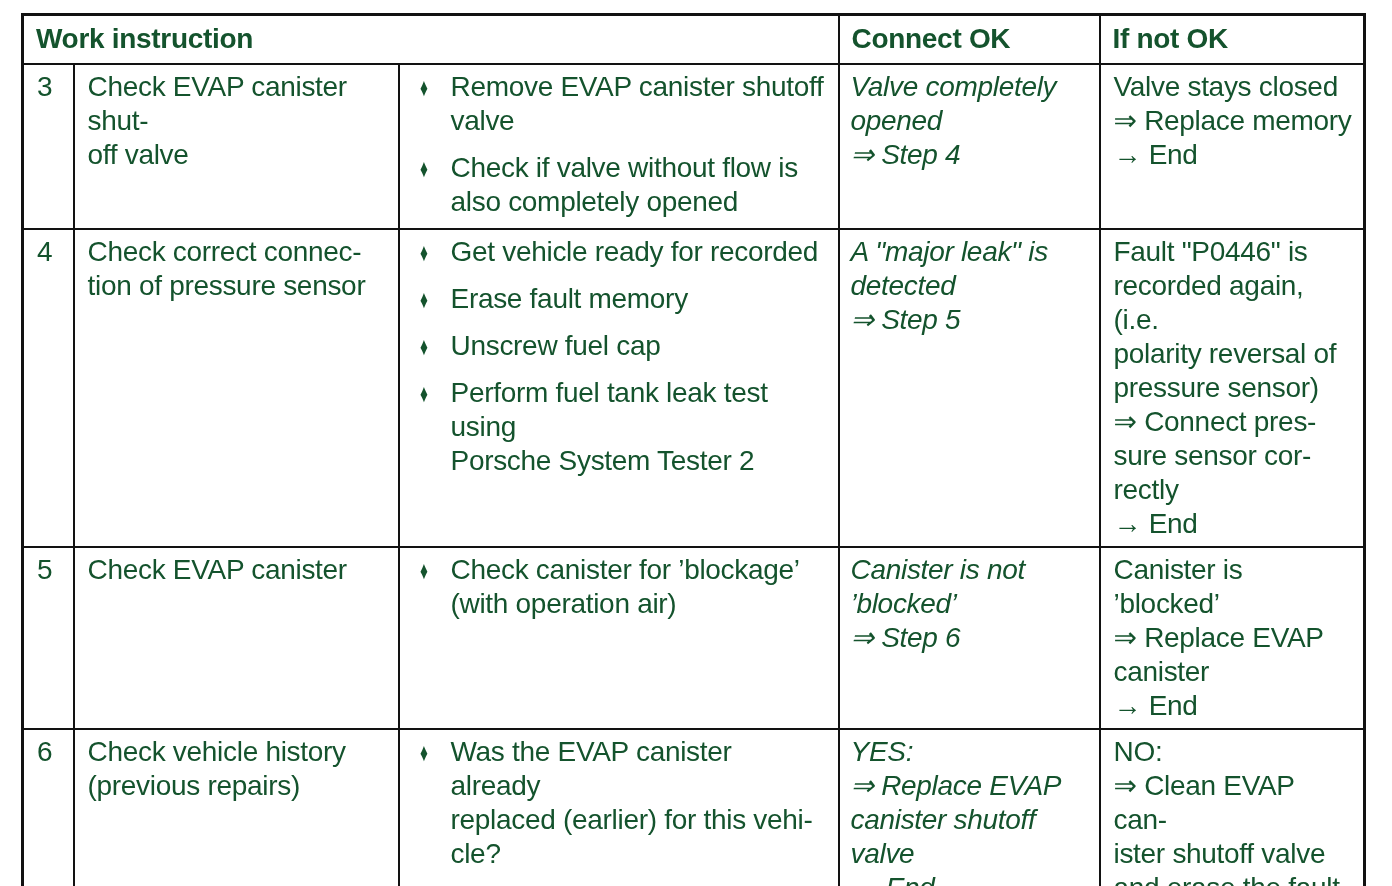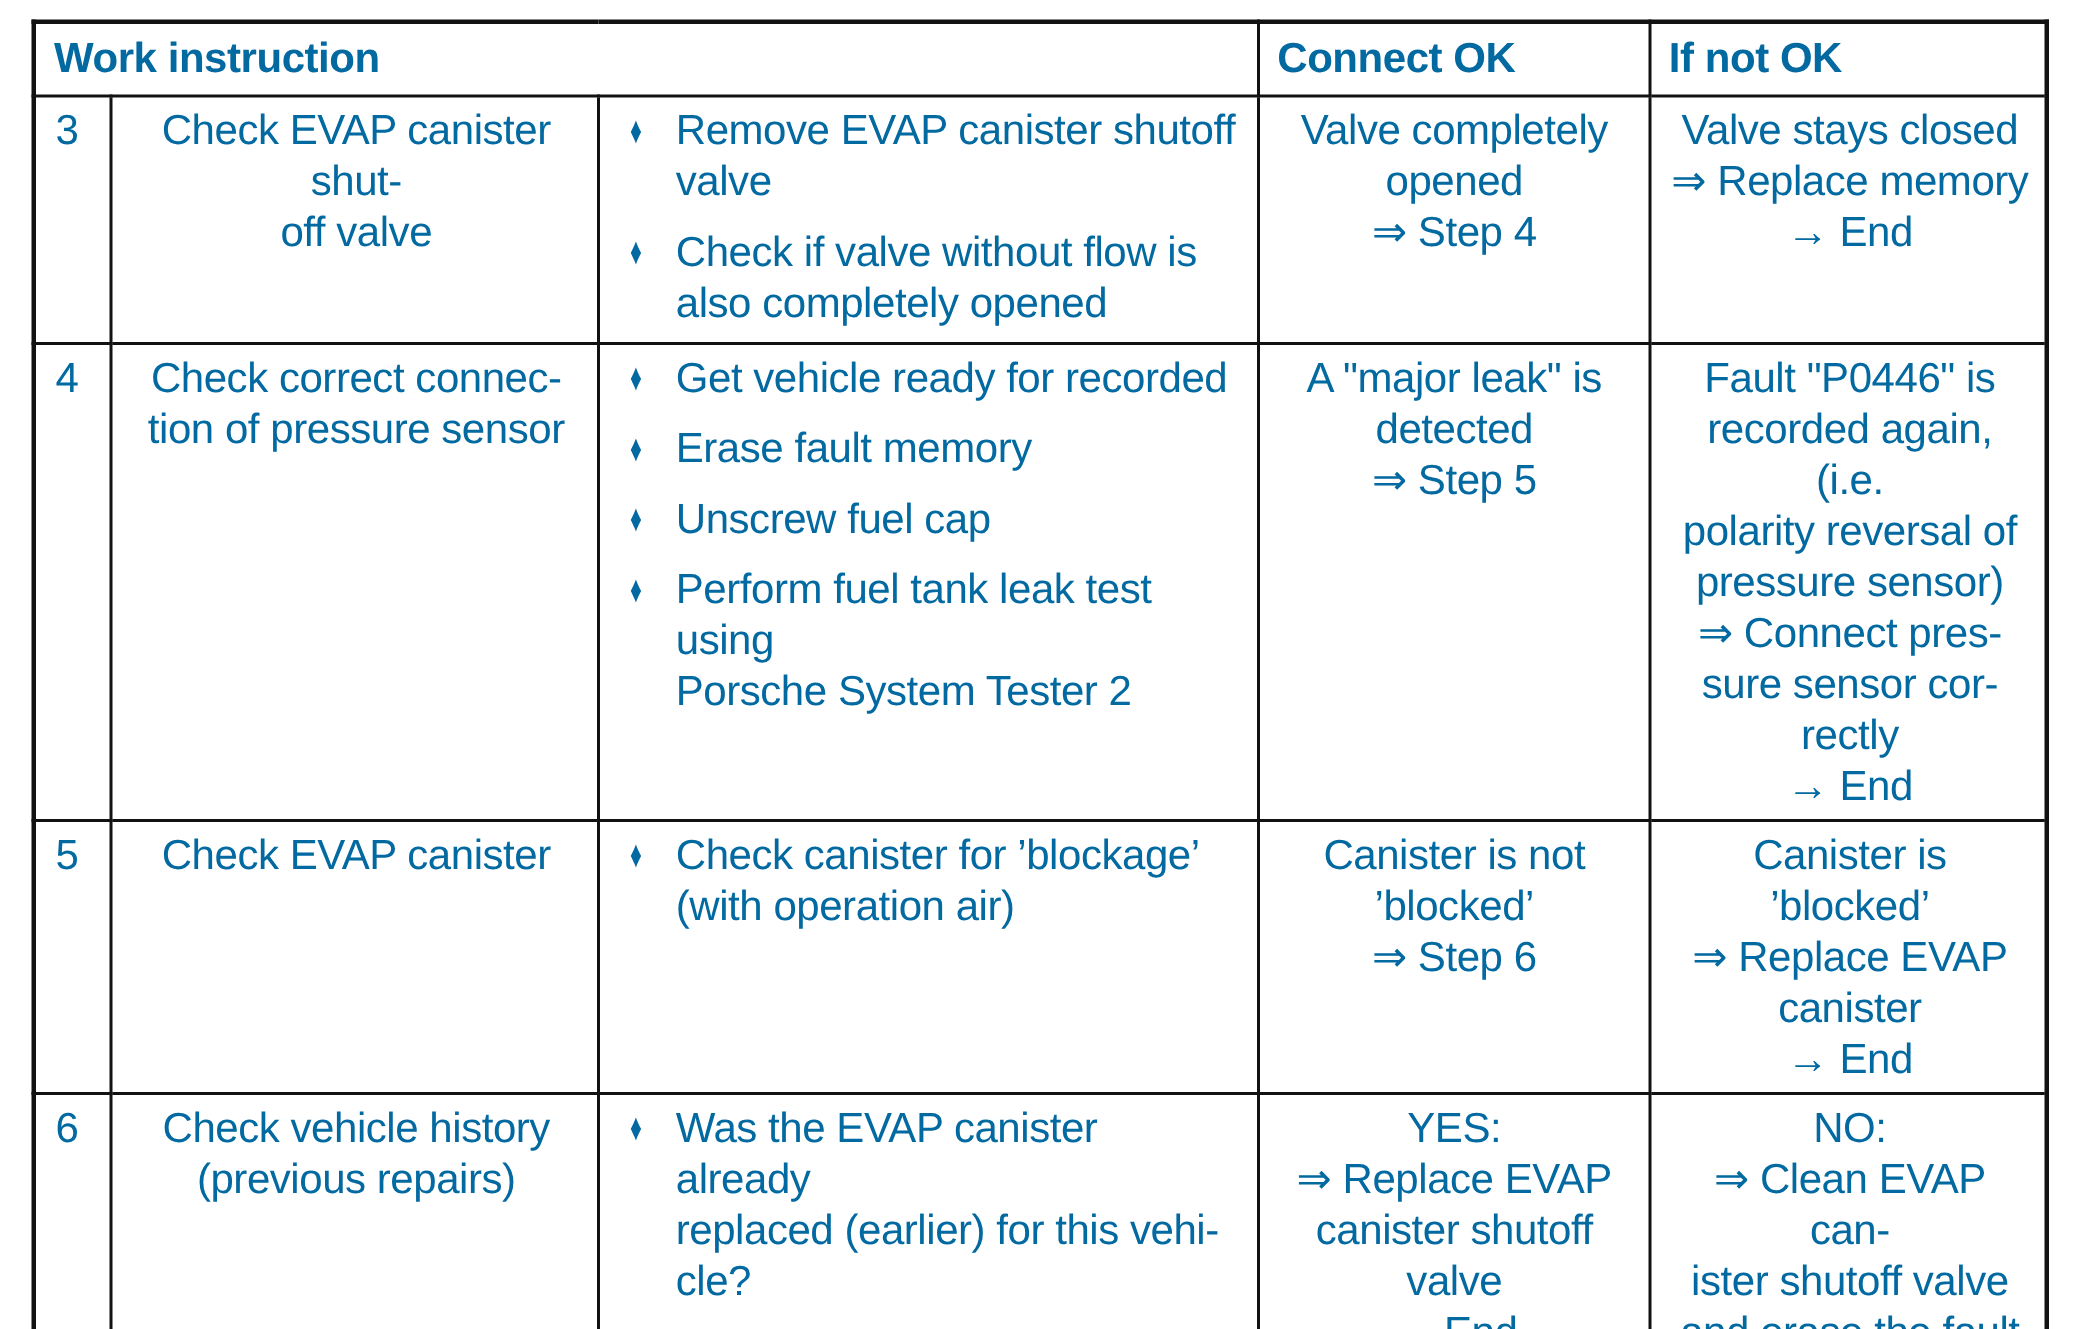--- a/index.html
+++ b/index.html
@@ -9,21 +9,21 @@
     width: 1392px;
     height: 886px;
     overflow: hidden;
   }
   .page {
     position: relative;
     width: 1392px;
     height: 886px;
     background: #ffffff;
     font-family: "Liberation Sans", sans-serif;
-    color: #0369a1;
+    color: #14532d;
   }
   table.work-table {
     position: absolute;
     left: 21px;
     top: 13px;
     width: 1342px;
     border-collapse: collapse;
     table-layout: fixed;
     border: 3px solid #121212;
     font-size: 28px;
@@ -39,23 +39,23 @@
     overflow: hidden;
   }
   thead th {
     font-weight: bold;
     height: 36px;
     padding-top: 6px;
   }
   td.cell-step { padding-left: 13px; }
   td.cell-instruction { padding-left: 13px; }
   td.cell-actions { padding-left: 20px; }
-  td.cell-display-ok { padding-left: 11px; }
+  td.cell-display-ok { padding-left: 11px; font-style: italic; }
   td.cell-if-not-ok { padding-left: 13px; }
-  .multiline { white-space: pre-line; text-align: center; }
+  .multiline { white-space: pre-line; }
   .bullet-item {
     display: flex;
     align-items: flex-start;
     margin-bottom: 13px;
   }
   .bullet-item:last-child { margin-bottom: 0; }
   .bullet-glyph {
     flex: 0 0 31px;
     display: inline-block;
     transform: scaleX(0.62);

